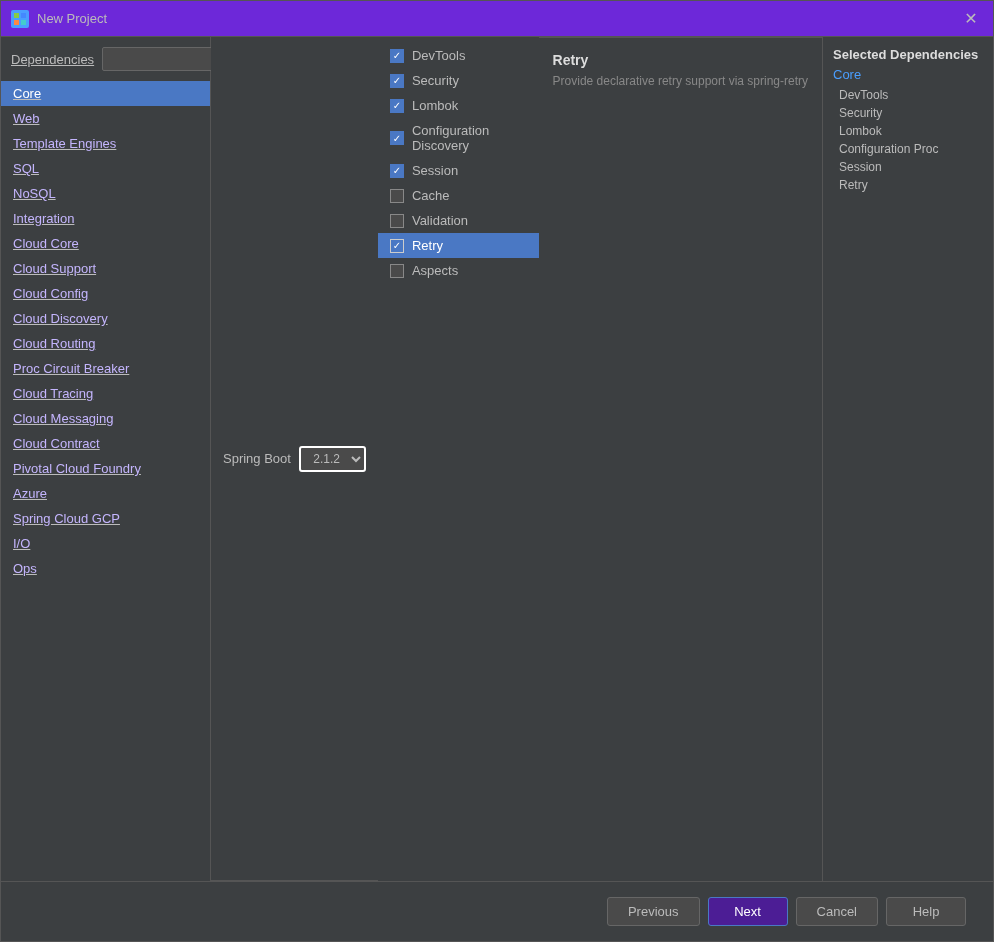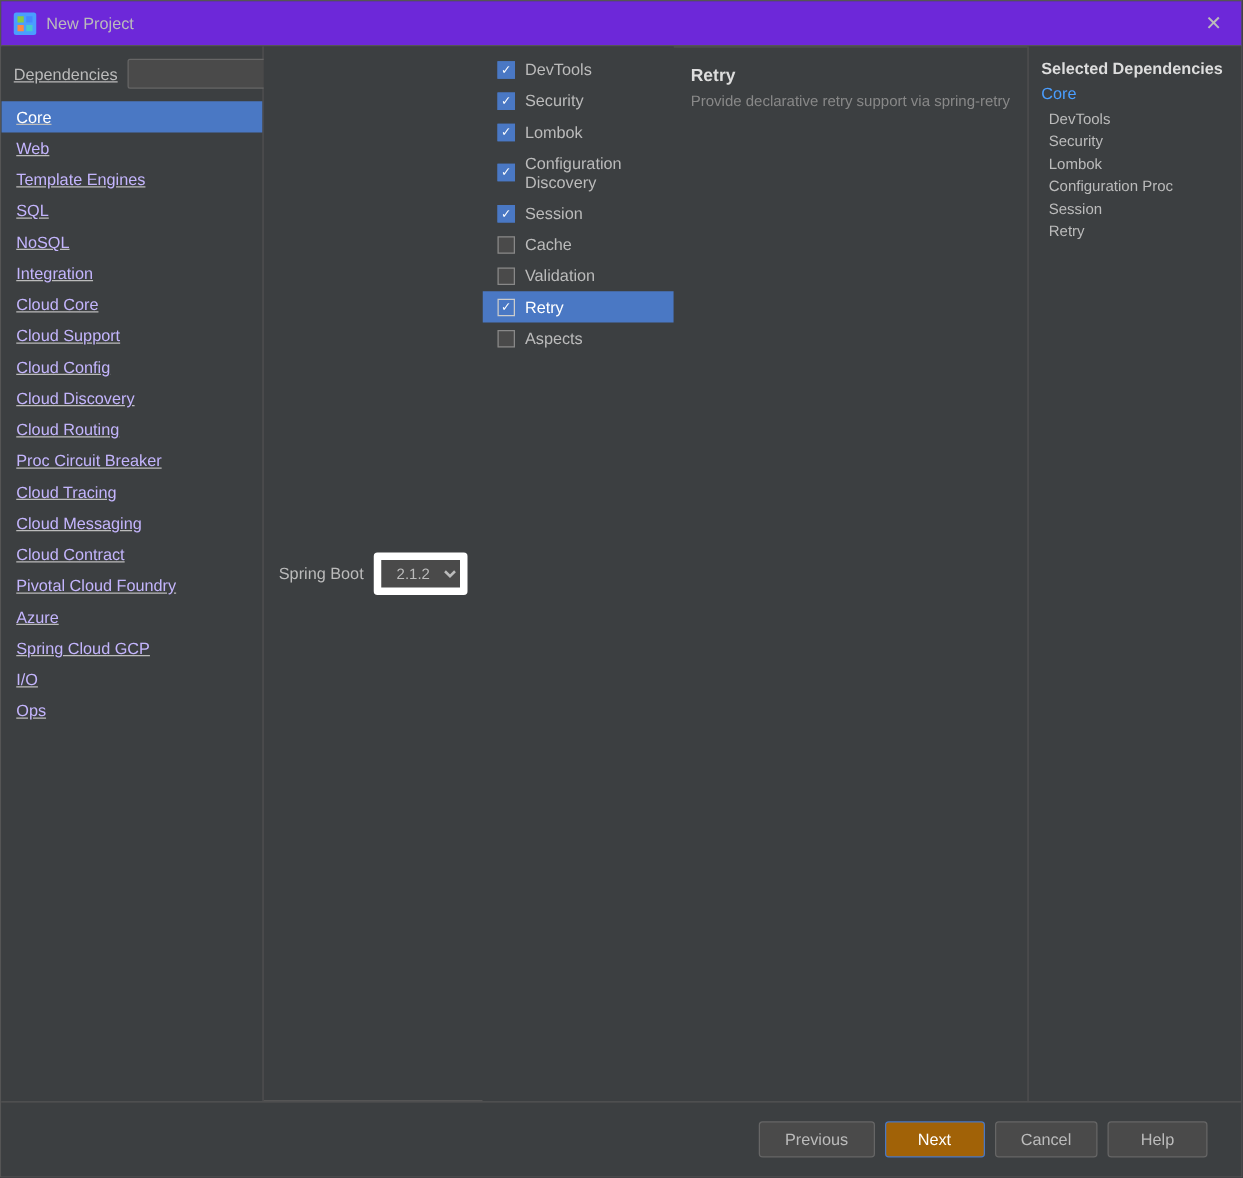--- a/index.html
+++ b/index.html
@@ -129,21 +129,21 @@
       align-items: center;
       padding: 8px 12px;
       border-bottom: 1px solid #555;
     }
     .spring-boot-label {
       color: #bbbbbb;
       margin-right: 8px;
     }
     .spring-boot-select {
       background: #4a4a4a;
-      border: 6px solid #ffffff;
+      border: 2px solid #ffffff;
       color: #bbbbbb;
       padding: 3px 8px;
       border-radius: 3px;
       font-size: 12px;
       cursor: pointer;
       outline: none;
       text-align: right;
     }
     .deps-list {
       flex: 1;
@@ -248,21 +248,21 @@
       border-radius: 3px;
       font-size: 13px;
       cursor: pointer;
       border: 1px solid #666;
       background: #4a4a4a;
       color: #bbbbbb;
       min-width: 80px;
       text-align: center;
     }
     .btn.primary {
-      background: #a16207;
+      background: #4c1d95;
       border-color: #4a78c4;
       color: white;
     }
 
     
     ::-webkit-scrollbar { width: 6px; }
     ::-webkit-scrollbar-track { background: #3c3f41; }
     ::-webkit-scrollbar-thumb { background: #666; border-radius: 3px; }
   </style>
 </head>

